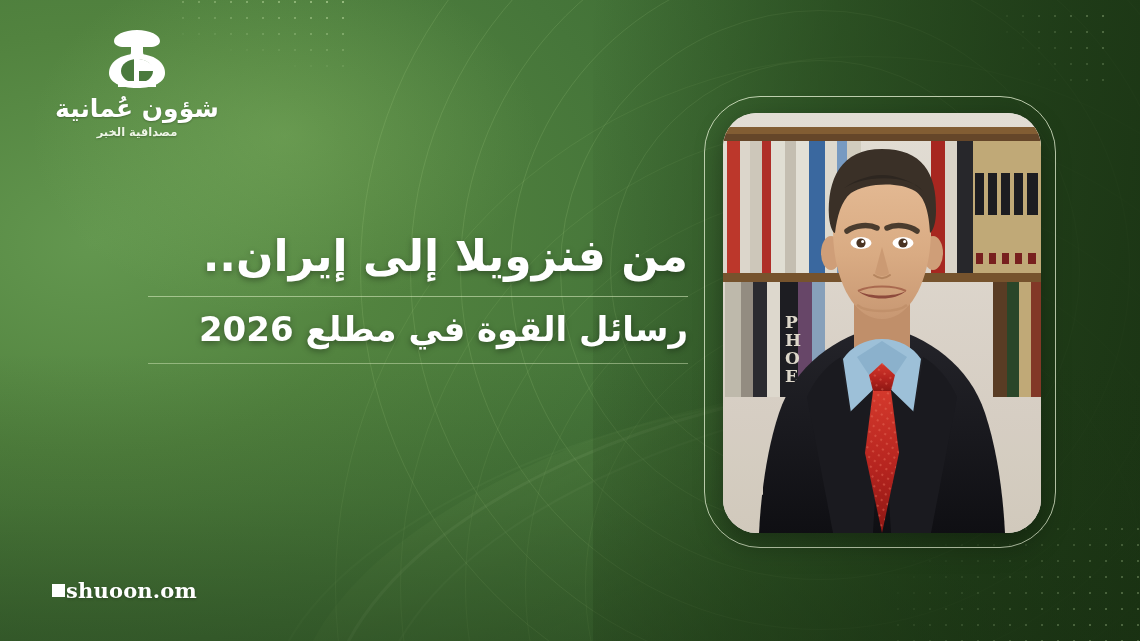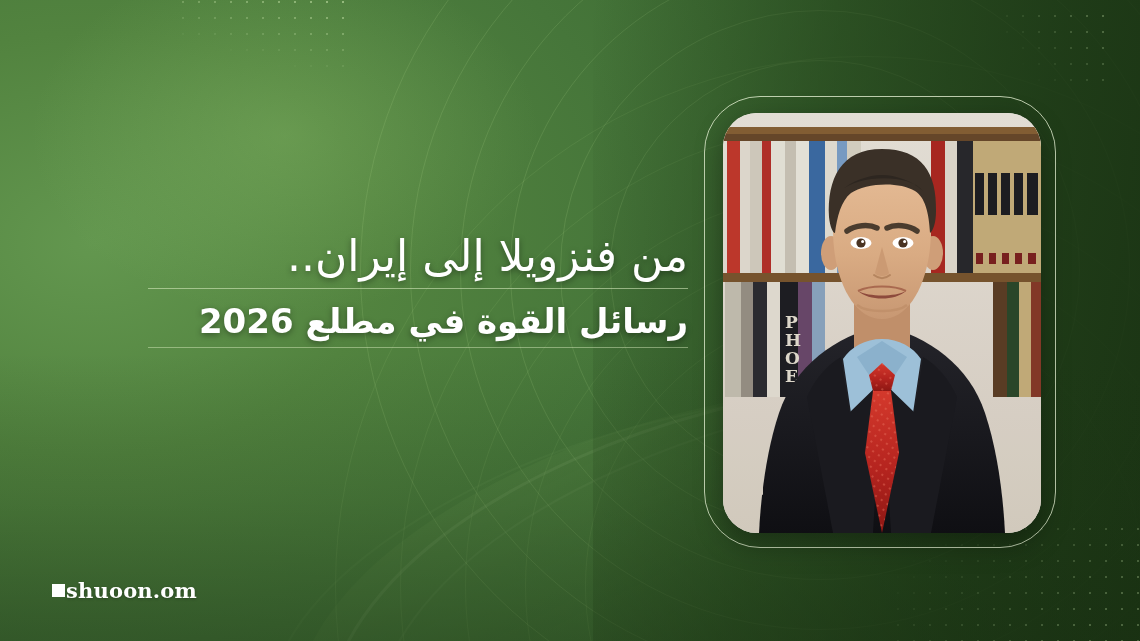--- a/index.html
+++ b/index.html
@@ -160,33 +160,33 @@
     font-weight: 700;
     line-height: 1.12;
     white-space: nowrap;
     box-shadow: 0 3px 9px rgba(0,0,0,.22);
     text-shadow: 0 2px 4px rgba(0,0,0,.35);
   }
   .line-main {
     margin-top: 18px;
     color: #ffffff;
     font-size: 44px;
-    font-weight: 400;
+    font-weight: 700;
     line-height: 1.2;
-    padding-bottom: 5px;
+    padding-bottom: 13px;
     border-bottom: 1.4px solid rgba(222,240,196,.55);
     text-shadow: 0 2px 6px rgba(0,0,0,.38);
   }
   .line-sub {
     margin-top: 12px;
     color: #ffffff;
     font-size: 34px;
     font-weight: 700;
     line-height: 1.22;
-    padding-bottom: 5px;
+    padding-bottom: 13px;
     border-bottom: 1.4px solid rgba(222,240,196,.45);
     text-shadow: 0 2px 6px rgba(0,0,0,.38);
   }
 
   
   .photo-outline {
     position: absolute;
     left: 704px; top: 96px;
     width: 352px; height: 452px;
     border: 1.6px solid rgba(232,244,214,.78);
@@ -266,20 +266,32 @@
     <path d="M95,330 C125,245 225,178 330,130 C415,92 505,70 640,48" fill="none" stroke="#b9dd94" stroke-opacity=".12" stroke-width="2"></path>
   </svg>
 
   <div class="bg-right-dark"></div>
   <div class="bg-bottom-dark"></div>
 
   <div class="dots dots-top"></div>
   <div class="dots dots-topright"></div>
   <div class="dots dots-bottomright"></div>
 
+  <div class="logo">
+    <svg class="logo-mark" width="66" height="62" viewBox="0 0 66 62">
+      <path d="M33 2 C20 2 10 7 10 13 C10 17 15 19 20 19 L27 19 L27 24 C27 27 25 28 25 28 L41 28 C41 28 39 27 39 24 L39 19 L46 19 C51 19 56 17 56 13 C56 7 46 2 33 2 Z" fill="#ffffff"></path>
+      <path d="M33 26 C16 26 5 34 5 45 C5 54 16 60 33 60 C50 60 61 54 61 45 C61 34 50 26 33 26 Z" fill="#ffffff"></path>
+      <path d="M33 31 C24 31 17 36 17 43 C17 50 24 55 33 55 C42 55 49 50 49 43 C49 36 42 31 33 31 Z" fill="#4a7a3d"></path>
+      <rect x="30" y="31" width="5" height="24" fill="#ffffff"></rect>
+      <path d="M35 31 C44 32 50 37 50 43 L35 43 Z" fill="#ffffff"></path>
+      <rect x="14" y="53" width="38" height="6" fill="#ffffff"></rect>
+    </svg>
+    <div class="logo-word">شؤون عُمانية</div>
+    <div class="logo-sub">مصداقية الخبر</div>
+  </div>
 
   <div class="headline">
     <div class="line-main">من فنزويلا إلى إيران..</div>
     <div class="line-sub">رسائل القوة في مطلع 2026</div>
   </div>
 
   <div class="photo-outline"></div>
   <div class="photo-frame">
     <svg viewBox="0 0 318 420" preserveAspectRatio="xMidYMid slice">
       <defs>

